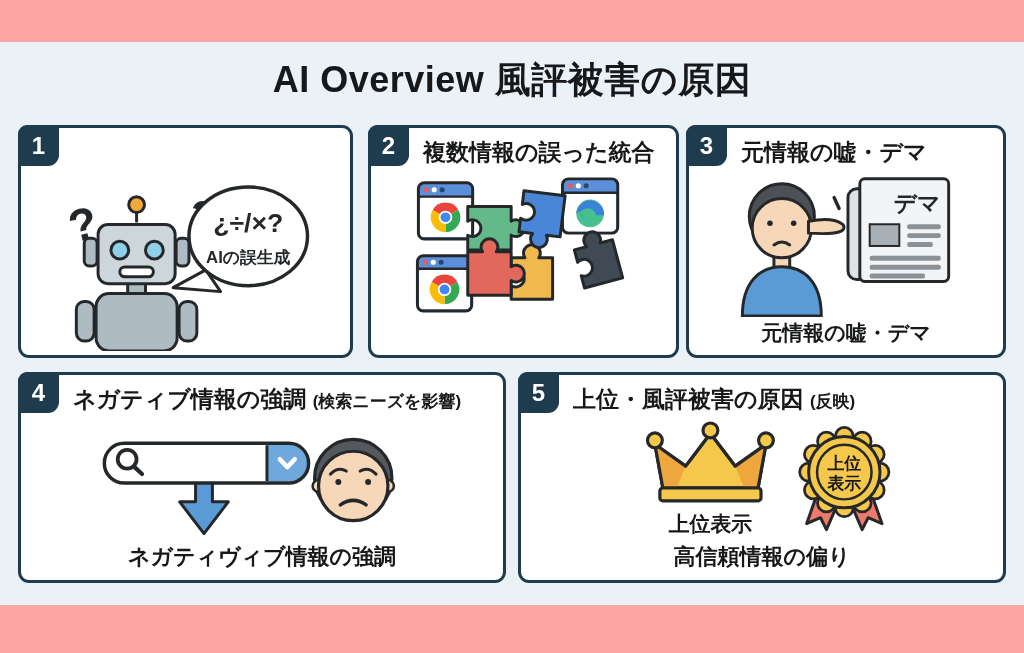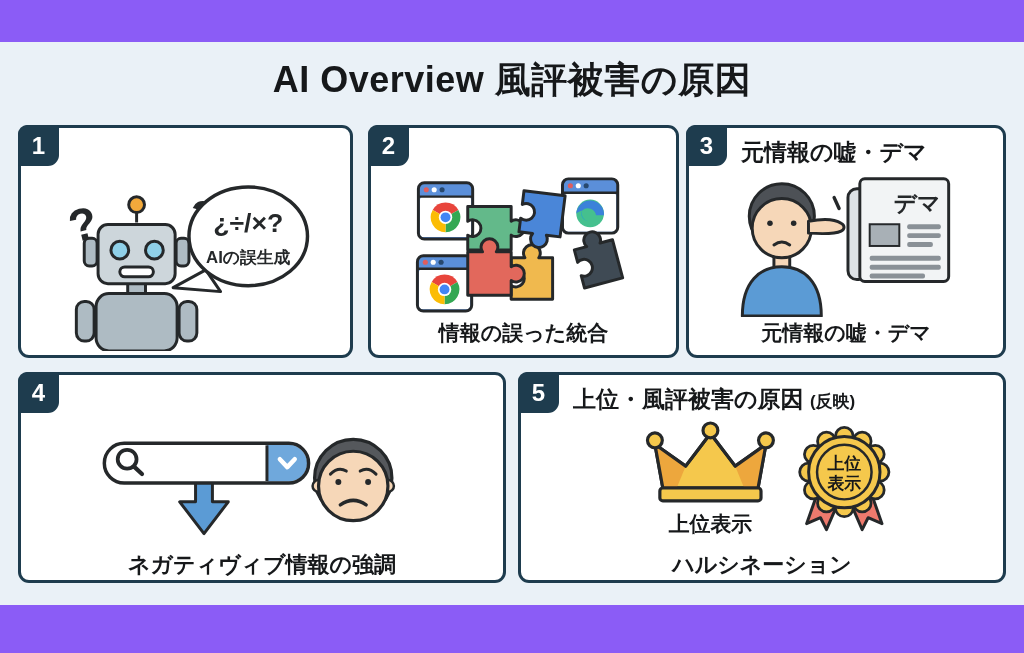--- a/index.html
+++ b/index.html
@@ -1,18 +1,18 @@
 <!DOCTYPE html>
 <html><head>
 <meta charset="utf-8">
 <style>
   *{margin:0;padding:0;box-sizing:border-box}
   html,body{width:1024px;height:653px;background:#ffffff;overflow:hidden;
     font-family:"Liberation Sans","DejaVu Sans",sans-serif}
-  .page{position:relative;width:1024px;height:653px;background:#8b5cf6}
+  .page{position:relative;width:1024px;height:653px;background:#fca5a5}
   .band{position:absolute;left:0;top:42px;width:1024px;height:563px;background:#eaf1f7}
   .main-title{position:absolute;top:56px;left:0;width:100%;text-align:center;
     font-size:36px;font-weight:bold;color:#16181a;letter-spacing:.5px}
   .card{position:absolute;background:#fff;border:3px solid #1e3c4e;border-radius:11px}
   .c1{left:18px;top:125px;width:335px;height:233px}
   .c2{left:368px;top:125px;width:311px;height:233px}
   .c3{left:686px;top:125px;width:320px;height:233px}
   .c4{left:18px;top:372px;width:488px;height:211px}
   .c5{left:518px;top:372px;width:488px;height:211px}
   .badge{position:absolute;top:-3px;left:-3px;width:41px;height:41px;background:#1e3c4e;
@@ -20,21 +20,21 @@
     justify-content:center;border-radius:9px 2px 11px 2px}
   .card-title{position:absolute;top:9px;left:52px;font-size:23px;font-weight:bold;
     color:#16181a;white-space:nowrap}
   .card-title .suffix{font-size:16px}
   .c4 .card-title .suffix,.c5 .card-title .suffix{font-size:17px}
   .illus{position:absolute;left:2px;right:2px;top:42px;bottom:38px}
   .c1 .illus{bottom:4px}
   .c4 .illus,.c5 .illus{bottom:30px}
   .caption{position:absolute;left:0;right:0;bottom:8px;text-align:center;
     font-size:21px;font-weight:bold;color:#16181a}
-  .c4 .caption,.c5 .caption{bottom:0;font-size:22px}
+  .c4 .caption,.c5 .caption{bottom:8px;font-size:22px}
   svg{display:block;width:100%;height:100%}
   svg text{font-family:"Liberation Sans","DejaVu Sans",sans-serif}
 </style>
 </head>
 <body>
 
 <div class="page">
   <div class="band"></div>
   <h1 class="main-title">AI Overview 風評被害の原因</h1>
 
@@ -63,20 +63,21 @@
           <ellipse cx="228" cy="66" rx="60" ry="50" stroke-width="3.5"></ellipse>
         </g>
         <text x="228" y="62" text-anchor="middle" font-size="27" font-weight="bold" fill="#25282a">¿÷/×?</text>
         <text x="228" y="93" text-anchor="middle" font-size="17" font-weight="bold" fill="#25282a">AIの誤生成</text>
       </svg>
     </div>
   </section>
 
   <section class="card c2">
     <div class="badge">2</div>
+    <div class="card-title"><span>複数情報の誤った統合</span></div>
     <div class="illus">
       <svg viewBox="0 0 305 147">
         <defs>
           <g id="chrome">
             <circle r="15" fill="#ffffff"></circle>
             <path d="M0,0 L-13,-7.5 A15,15 0 0 1 13,-7.5 Z" fill="#e8453c"></path>
             <path d="M0,0 L13,-7.5 A15,15 0 0 1 0,15 Z" fill="#34a853"></path>
             <path d="M0,0 L0,15 A15,15 0 0 1 -13,-7.5 Z" fill="#fbbc05"></path>
             <circle r="6.8" fill="#ffffff"></circle>
             <circle r="5" fill="#4285f4"></circle>
@@ -126,21 +127,20 @@
           <path d="M96,82 h15 a8.5,8.5 0 1 1 14,0 h15 v15 a8.5,8.5 0 1 1 0,14 v15 h-44 z" fill="#e2685c"></path>
           <g transform="translate(153,20) rotate(7)">
             <path d="M0,0 h42 v42 h-14 a8.5,8.5 0 1 1 -14,0 h-14 v-14 a8.5,8.5 0 1 0 0,-14 z" fill="#4a86d8"></path>
           </g>
           <g transform="translate(204,80) rotate(-15)">
             <path d="M0,0 h13 a8.5,8.5 0 1 1 14,0 h13 v40 h-40 v-13 a8.5,8.5 0 1 0 0,-14 z" fill="#3f4a54"></path>
           </g>
         </g>
       </svg>
     </div>
-    <div class="caption">情報の誤った統合</div>
   </section>
 
   <section class="card c3">
     <div class="badge">3</div>
     <div class="card-title"><span>元情報の嘘・デマ</span></div>
     <div class="illus">
       <svg viewBox="0 0 314 147">
         <g stroke="#25282a" stroke-linejoin="round" stroke-linecap="round">
           <circle cx="92" cy="46" r="33" fill="#4d5156" stroke-width="3"></circle>
           <rect x="84" y="80" width="16" height="18" fill="#f6d7b8" stroke-width="3"></rect>
@@ -166,20 +166,21 @@
             <rect x="10" y="96" width="56" height="5" rx="2"></rect>
           </g>
         </g>
       </svg>
     </div>
     <div class="caption">元情報の嘘・デマ</div>
   </section>
 
   <section class="card c4">
     <div class="badge">4</div>
+    <div class="card-title"><span>ネガティブ情報の強調</span> <span class="suffix">(検索ニーズを影響)</span></div>
     <div class="illus">
       <svg viewBox="0 0 482 131">
         <polygon points="174,34 191,34 191,84 207,84 182.5,116 158,84 174,84" fill="#5b9bd5" stroke="#25282a" stroke-width="3" stroke-linejoin="round"></polygon>
         <g>
           <rect x="82" y="25" width="206" height="40" rx="20" fill="#ffffff"></rect>
           <path d="M246,26.5 H268 A18.5,18.5 0 0 1 286.5,45 A18.5,18.5 0 0 1 268,63.5 H246 Z" fill="#6fa8dc"></path>
           <line x1="246" y1="27" x2="246" y2="63" stroke="#25282a" stroke-width="3"></line>
           <rect x="82" y="25" width="206" height="40" rx="20" fill="none" stroke="#25282a" stroke-width="3.5"></rect>
           <g stroke="#25282a" fill="none" stroke-linecap="round">
             <circle cx="105" cy="41" r="9.5" stroke-width="3.8"></circle>
@@ -236,15 +237,15 @@
               <circle cx="18" cy="-31.2" r="9"></circle>
               <circle cx="31.2" cy="-18" r="9"></circle>
           </g>
           <circle r="36" fill="#f5c84c" stroke-width="3"></circle>
           <circle r="27.5" fill="none" stroke-width="2.5"></circle>
           <text y="-3" text-anchor="middle" font-size="17" font-weight="bold" fill="#16181a" stroke="none">上位</text>
           <text y="17" text-anchor="middle" font-size="17" font-weight="bold" fill="#16181a" stroke="none">表示</text>
         </g>
       </svg>
     </div>
-    <div class="caption">ハルシネーション</div>
+    <div class="caption">高信頼情報の偏り</div>
   </section>
 </div>
 
 </body></html>

